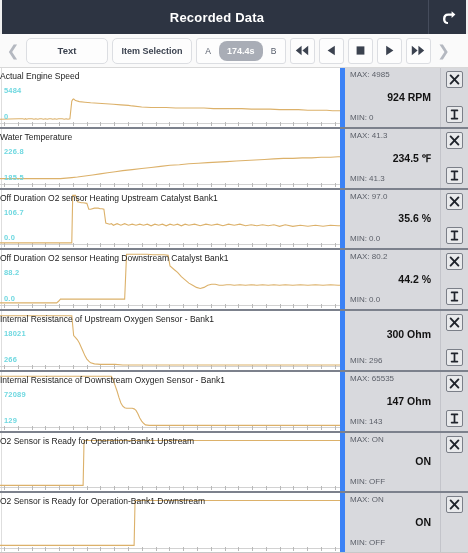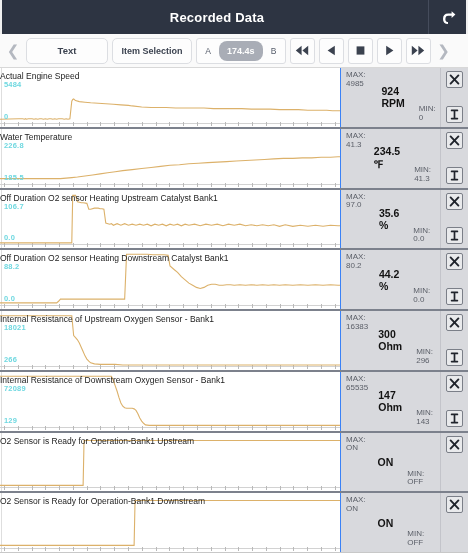--- a/index.html
+++ b/index.html
@@ -76,42 +76,42 @@
   .graph { position:relative; flex:1 1 auto; min-width:0; background:#ffffff; overflow:hidden; }
   .graph-title {
     position:absolute; top:3px; left:0; right:0; 
     font-size:8.5px; color:#1c1c1c; white-space:nowrap; z-index:3;
     pointer-events:none;
   }
   .ax-max, .ax-min {
     position:absolute; left:4px; font-size:7.5px; color:#6fd8e0;
     font-weight:bold; letter-spacing:.2px; z-index:3;
   }
-  .ax-max { top:12px; }
+  .ax-max { top:18px; }
   .ax-min { bottom:6px; }
   .yaxis {
     position:absolute; left:1px; top:0; bottom:0; width:1px; background:#dedede;
   }
   .xaxis {
     position:absolute; left:0; right:0; bottom:3px; height:1px; background:#d2d2d2;
   }
   .ticks {
     position:absolute; left:0; right:0; bottom:0px; height:5px;
     display:flex; justify-content:space-between; padding:0 4px;
   }
   .ticks i { width:1px; height:4px; background:#b9b9b9; display:block; }
   .plot { position:absolute; inset:0; z-index:2; }
   .plot svg { width:100%; height:100%; display:block; }
   .plot path { fill:none; stroke:#dcb16a; stroke-width:1.1; vector-effect:non-scaling-stroke; }
 
   
   .readout {
     flex:0 0 100px; width:100px; background:#d8d9dd;
-    position:relative; display:flex; flex-direction:row;
-    border-left:1px solid #3b82f6;
+    position:relative; display:flex; flex-direction:column;
+    border-left:5px solid #3b82f6;
   }
   .ro-max, .ro-min {
     font-size:8px; color:#5b5f68; padding:3px 0 0 5px; line-height:1.1;
   }
   .ro-min { margin-top:auto; padding:0 0 4px 5px; }
   .ro-cur {
     flex:1; display:flex; align-items:center; justify-content:flex-end;
     padding-right:9px; font-size:10.5px; font-weight:bold; color:#121212;
   }
 
@@ -465,21 +465,20 @@
             <i></i>
             <i></i>
             <i></i>
             <i></i>
             <i></i>
             <i></i>
           </div>
     </div>
 
     <div class="readout">
-      <div class="ro-max">MAX: 16383</div>
       <div class="ro-cur">300 Ohm</div>
       <div class="ro-min">MIN: 296</div>
     </div>
 
     <div class="rail ">
       <div class="ic">
         <svg width="11" height="11" viewBox="0 0 11 11">
               <path d="M1.6 1.4 L9.4 9.6 M9.4 1.4 L1.6 9.6" stroke="#20242c" stroke-width="1.9" stroke-linecap="round"></path>
             </svg>
       </div>

